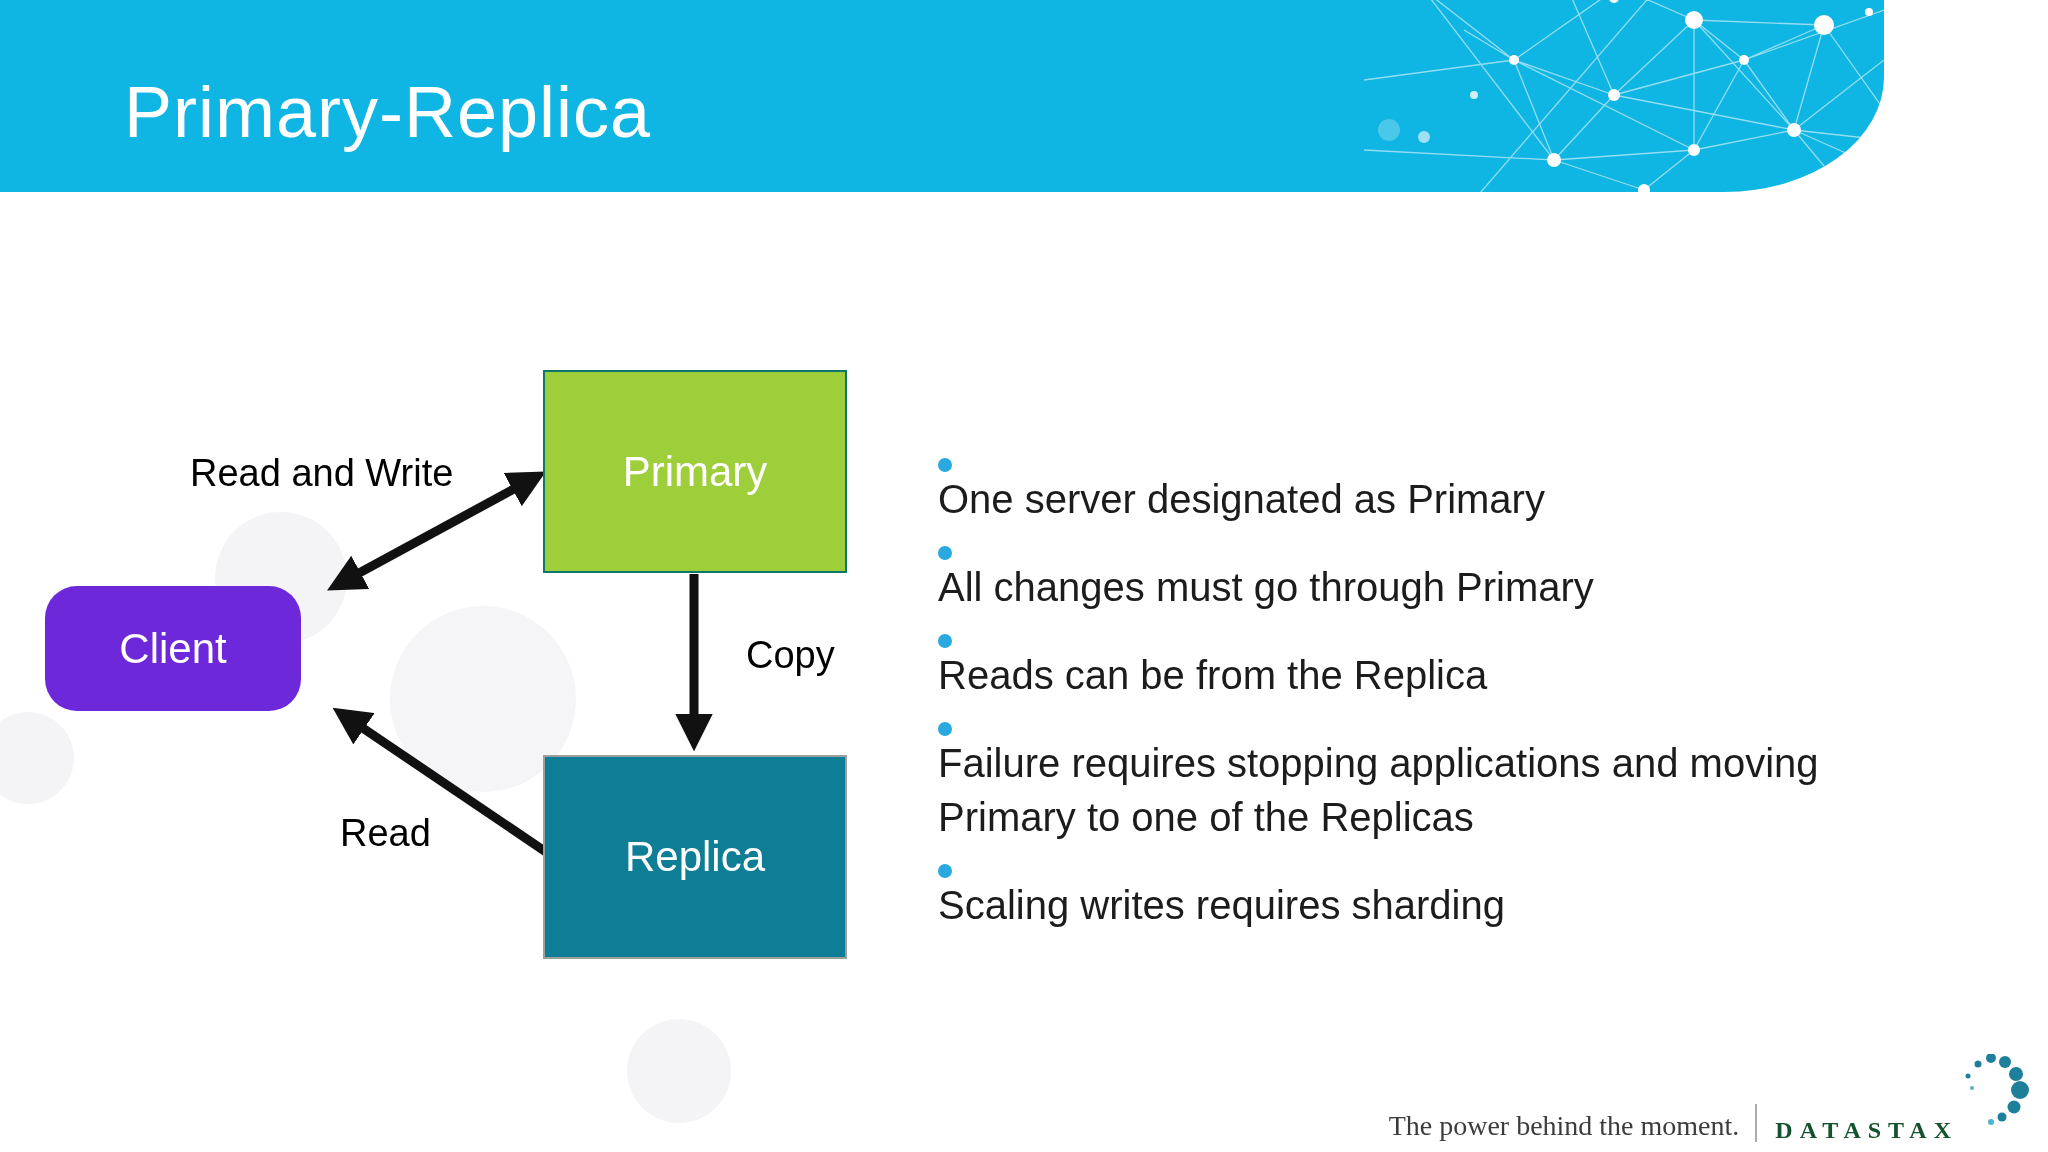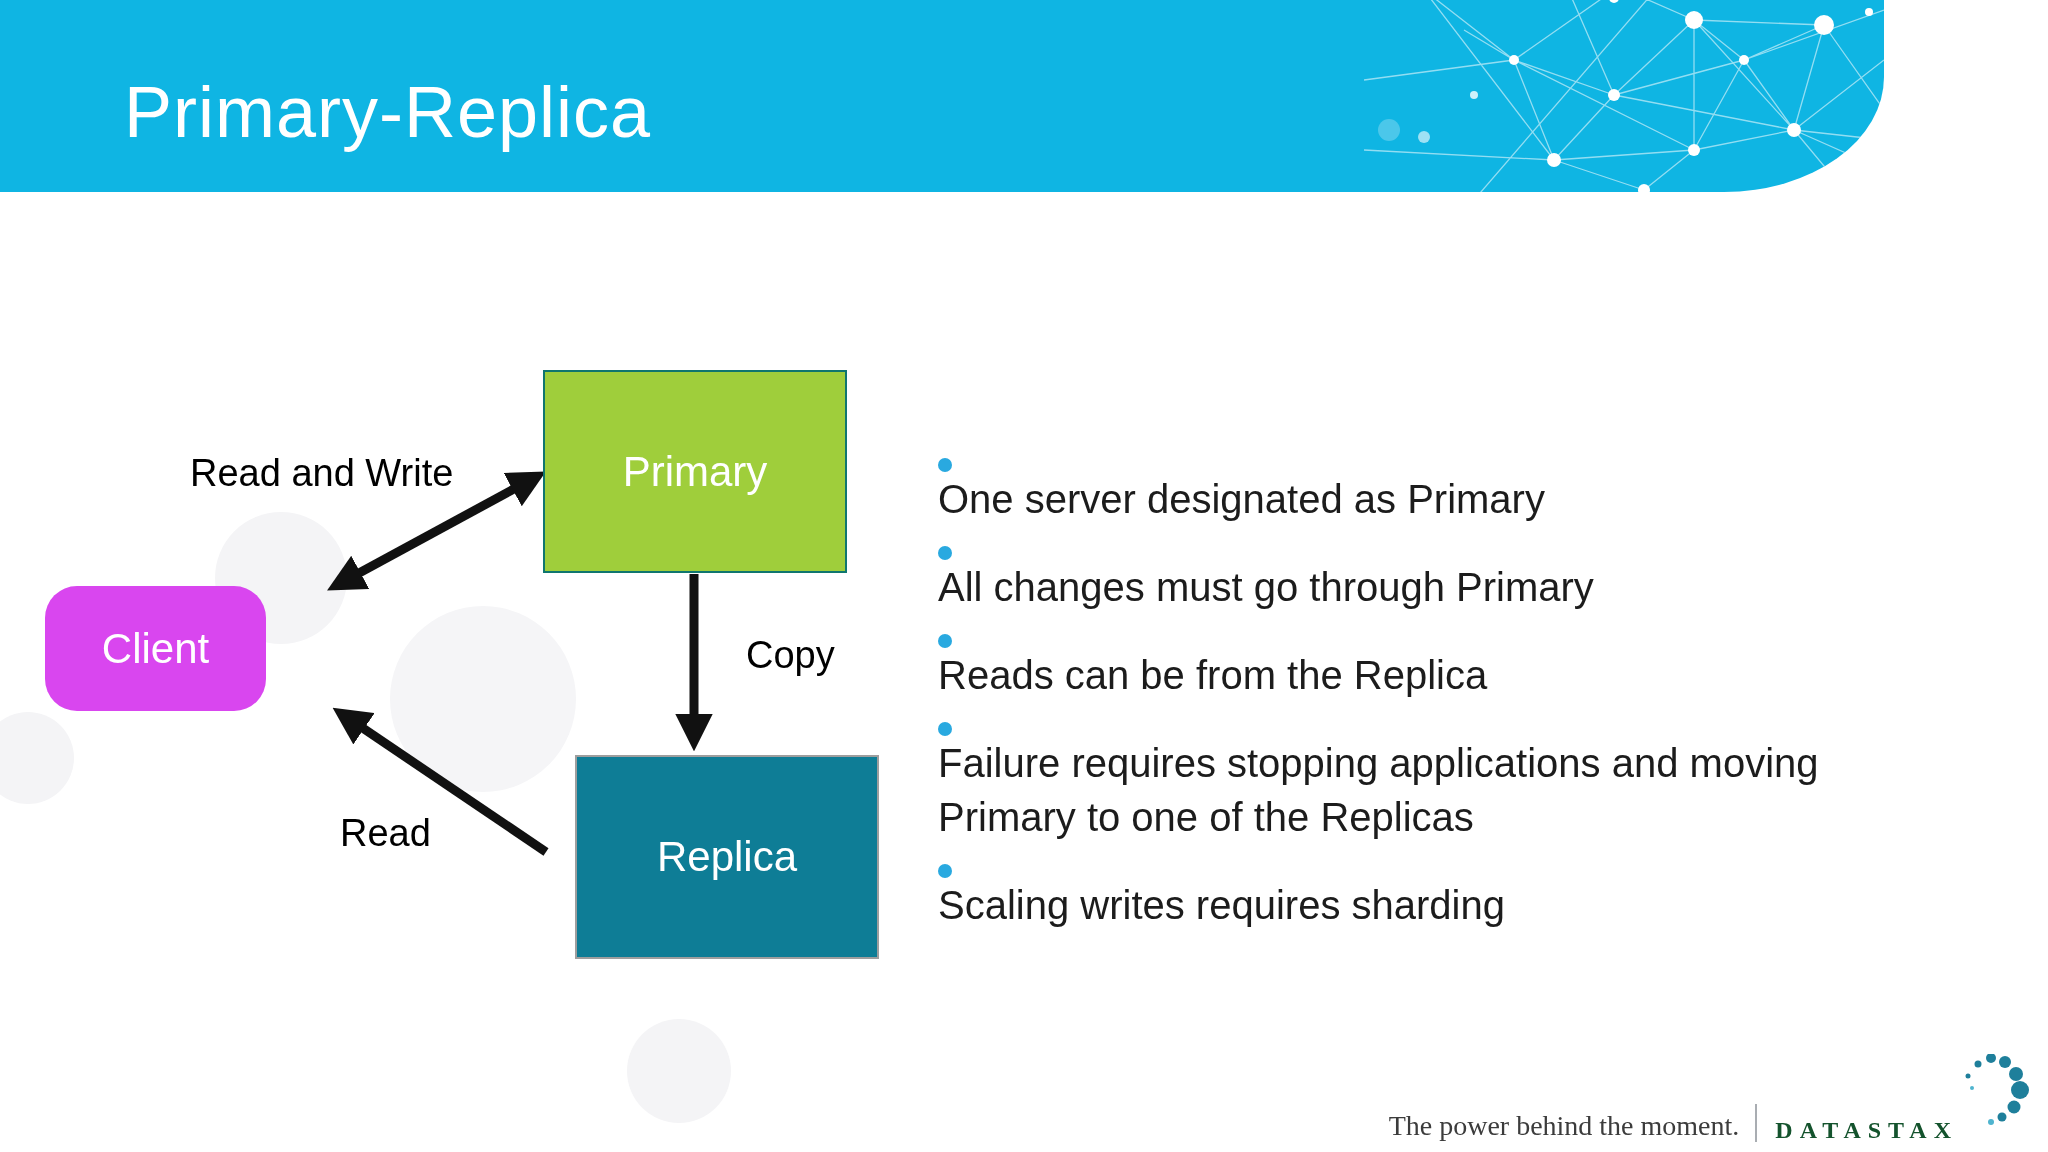--- a/index.html
+++ b/index.html
@@ -24,22 +24,22 @@
     font-size:72px;font-weight:400;color:#ffffff;line-height:1;letter-spacing:1px;
   }
   .network{position:absolute;right:0;top:0;}
 
   
   .node{
     position:absolute;display:flex;align-items:center;justify-content:center;
     color:#ffffff;font-size:42px;
   }
   .node-primary{left:543px;top:370px;width:300px;height:199px;background:#9FCE3B;border:2px solid #0f766e;}
-  .node-replica{left:575px;top:755px;width:300px;height:200px;background:#0E7D96;border:2px solid #9e9e9e;}
-  .node-client{left:45px;top:586px;width:221px;height:125px;background:#d946ef;border-radius:32px;text-align:center;}
+  .node-replica{left:543px;top:755px;width:300px;height:200px;background:#0E7D96;border:2px solid #9e9e9e;}
+  .node-client{left:45px;top:586px;width:256px;height:125px;background:#6d28d9;border-radius:32px;text-align:center;}
   .arrows{position:absolute;left:0;top:0;pointer-events:none;}
   .edge-label{position:absolute;font-size:38px;color:#000000;white-space:nowrap;}
   .lbl-rw{left:190px;top:452px;}
   .lbl-copy{left:746px;top:634px;}
   .lbl-read{left:340px;top:812px;}
 
   
   .bullets{
     position:absolute;left:938px;top:438px;width:980px;
     list-style:none;margin:0;padding:0;

